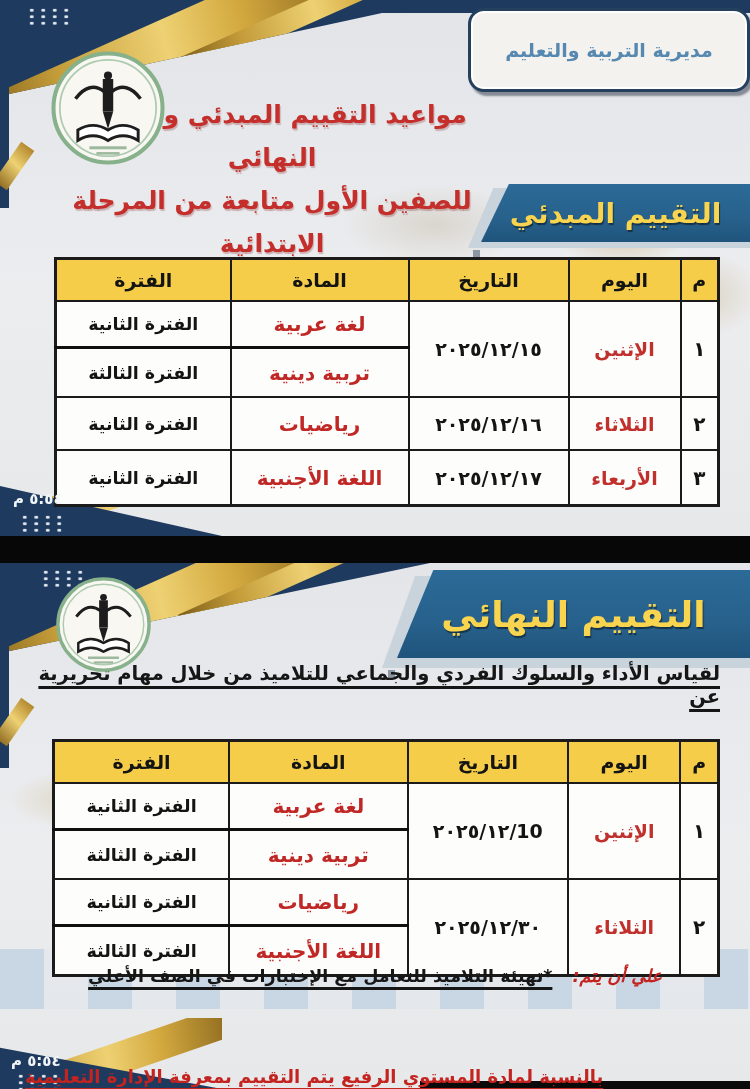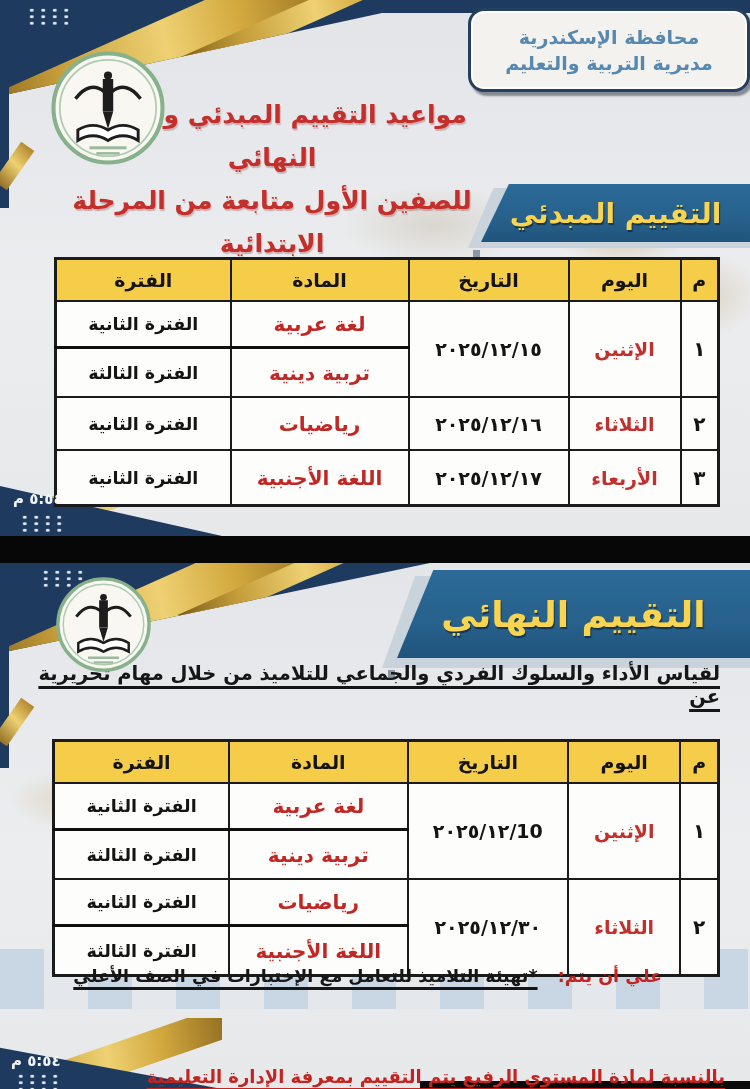--- a/index.html
+++ b/index.html
@@ -89,23 +89,23 @@
   td.split{border-bottom:3px solid #101010;}
   .ltr{direction:ltr;unicode-bidi:isolate;display:inline-block;}
   
   .desc{position:absolute;left:30px;width:690px;text-align:right;z-index:3;color:#161616;
     font-size:19.5px;text-decoration:underline;text-decoration-thickness:2.5px;text-underline-offset:6px;}
   .ds1{top:662px;} .ds2{top:699px;}
   .note{position:absolute;z-index:3;font-size:17.5px;color:#161616;}
   .n1{right:88px;left:40px;top:966px;text-align:right;}
   .n2{left:25px;right:25px;top:1001px;text-align:center;}
   .n3{left:25px;right:25px;top:1035px;text-align:center;}
-  .n4{left:25px;right:25px;top:1066px;text-align:right;color:#c42420;font-size:18px;}
+  .n4{left:25px;right:25px;top:1066px;text-align:left;color:#c42420;font-size:18px;}
   .u{text-decoration:underline;text-decoration-thickness:2.5px;text-underline-offset:5px;}
-  .redlbl{color:#c42420;margin-left:14px;}
+  .redlbl{color:#c42420;margin-left:14px;font-style:italic;}
 </style>
 </head>
 <body>
 
 <div class="page">
 
   <div class="card1"></div>
   <div class="card2"></div>
   <div class="stripes"></div>
   <div class="blackband"></div>
@@ -120,21 +120,20 @@
   <div class="lstrip ls1"></div>
   <div class="lgold lg1"></div>
   <div class="blc bl1">
     <div class="rb rb3"></div>
     <div class="tri"></div>
     <div class="ts">٥:٥٤ م</div>
     <div class="dots"></div>
   </div>
 
   <div class="badge">
-    <div>محافظة الإسكندرية</div>
     <div>مديرية التربية والتعليم</div>
   </div>
 
   <div class="logo logo1">
     <svg viewBox="0 0 100 100" width="100%" height="100%">
       <circle cx="50" cy="50" r="47" fill="#f8f7f2" stroke="#87b18b" stroke-width="3.5"></circle>
       <circle cx="50" cy="50" r="41.5" fill="none" stroke="#aecbb0" stroke-width="1.5"></circle>
       <path d="M22 42 Q34 26 47 36" fill="none" stroke="#1d1d1d" stroke-width="3"></path>
       <path d="M78 42 Q66 26 53 36" fill="none" stroke="#1d1d1d" stroke-width="3"></path>
       <circle cx="50" cy="22" r="3.5" fill="#1d1d1d"></circle>

